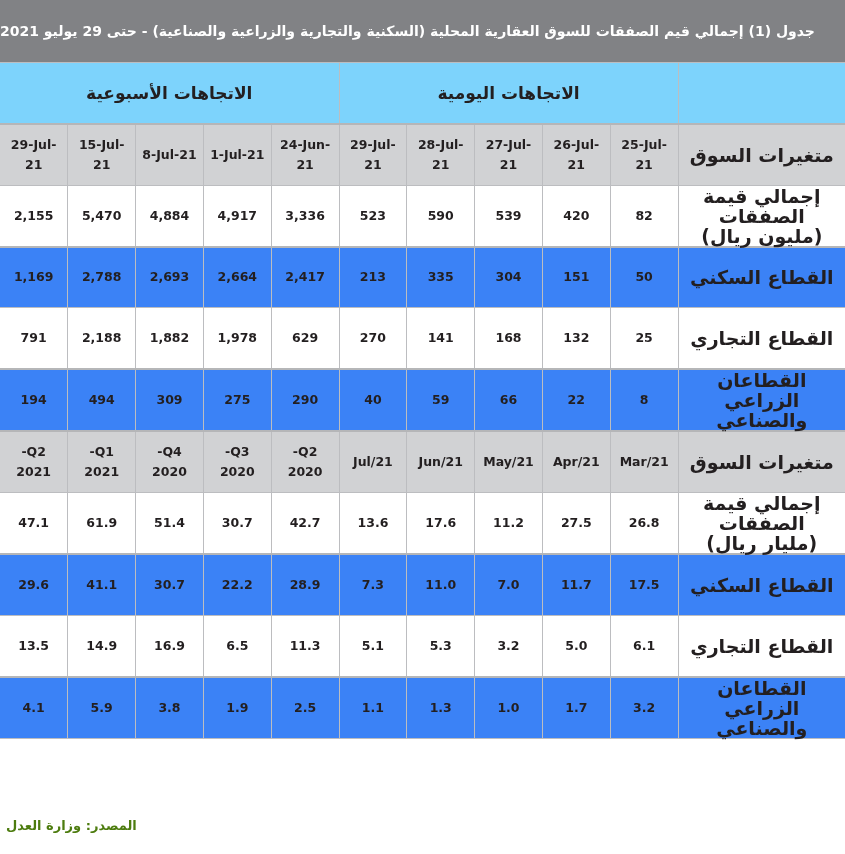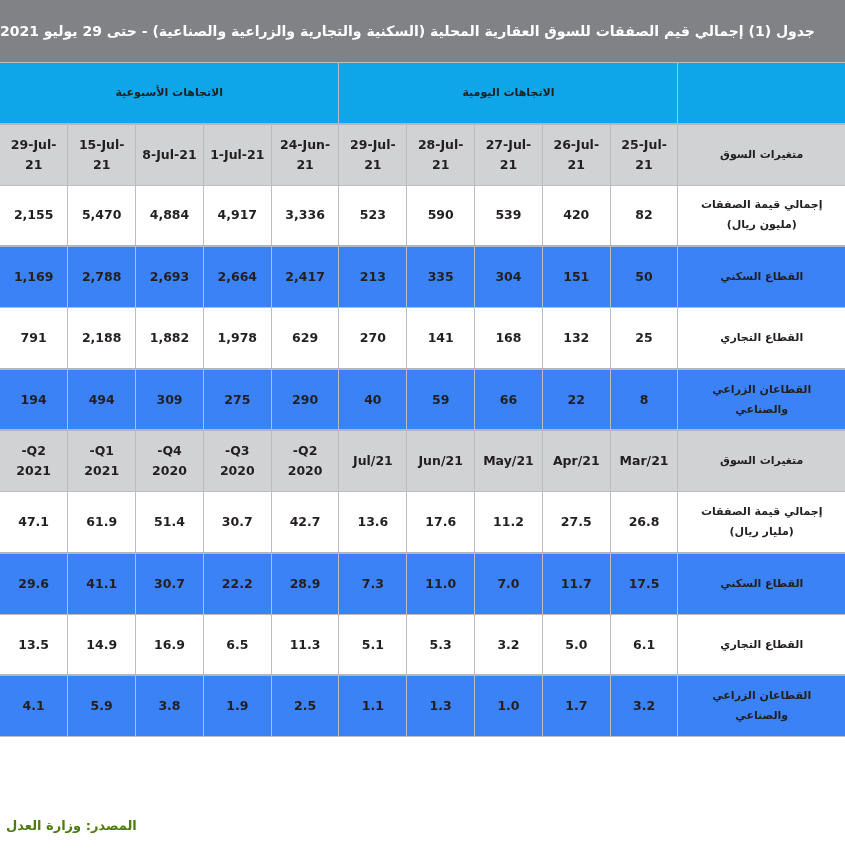--- a/index.html
+++ b/index.html
@@ -16,25 +16,25 @@
       border-collapse: collapse; table-layout: fixed;
       direction: ltr;
     }
     table.t col.d { width: 67.8px; }
     table.t col.lbl { width: 167px; }
     table.t td {
       border: 1px solid #bcbdc0; text-align: center; vertical-align: middle;
       font-size: 12.5px; font-weight: bold; padding: 0 3px; line-height: 20px;
     }
     table.t tr { height: 61.3px; }
-    table.t tr.group td { background: #0ea5e9; font-size: 11px; margin-top: 20px; }
+    table.t tr.group td { background: #7dd3fc; font-size: 17px; margin-top: 20px; }
     table.t tr.colhead td { background: #d1d2d4; }
     table.t tr.shade td { background: #3b82f6; }
     table.t tr.plain td { background: #ffffff; }
-    table.t td.label { direction: rtl; font-size: 11px; }
+    table.t td.label { direction: rtl; font-size: 19px; }
     table.t td.edge-l { border-left: none; }
     table.t td.edge-r { border-right: none; }
     table.t tr.colhead td, table.t tr.shade td { border-top: 2px solid #b5b6b8; }
     .source {
       position: absolute; left: 6px; top: 818px;
       font-size: 13px; font-weight: bold; direction: rtl; color: #4d7c0f;
     }
   </style>
 </head>
 <body>

